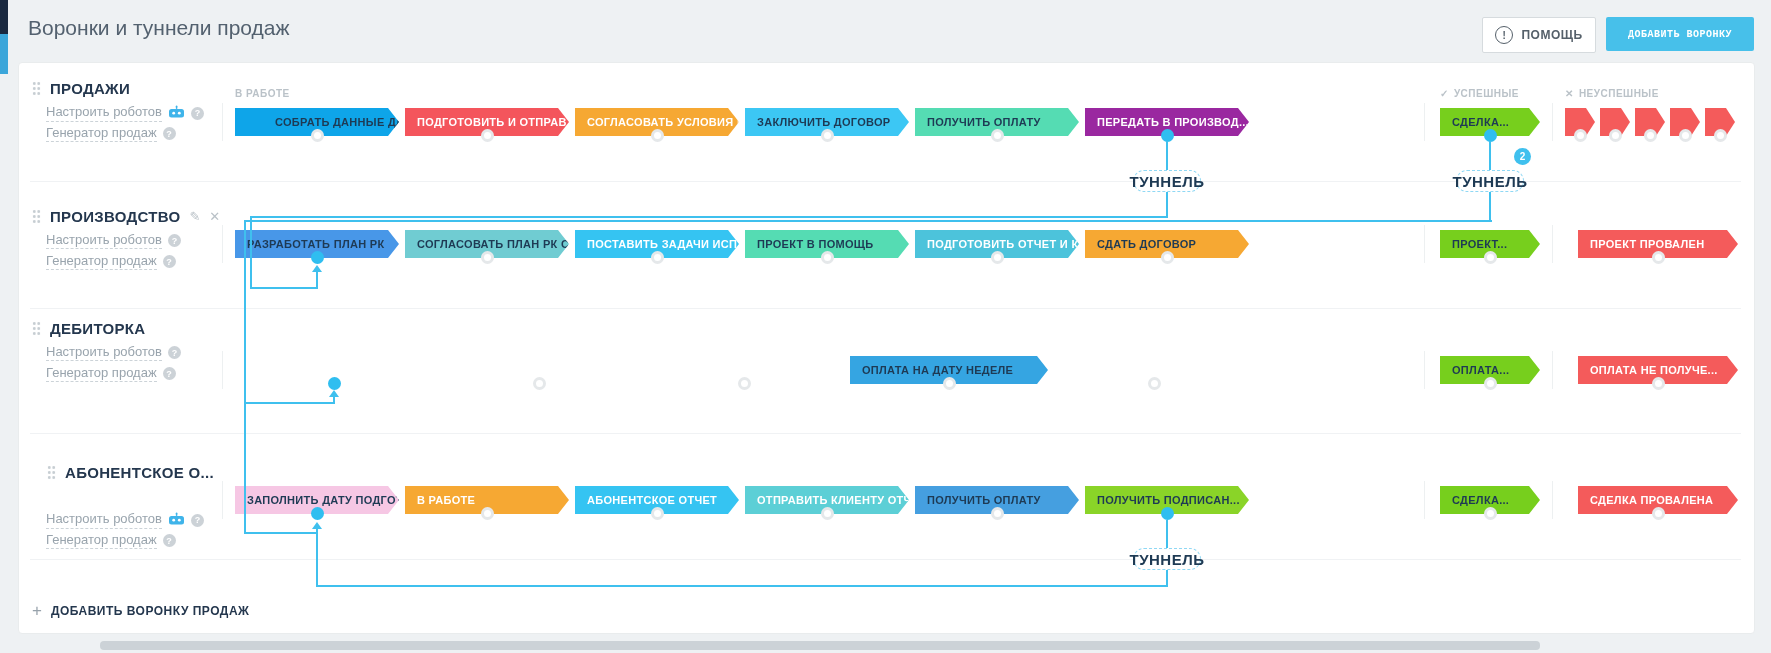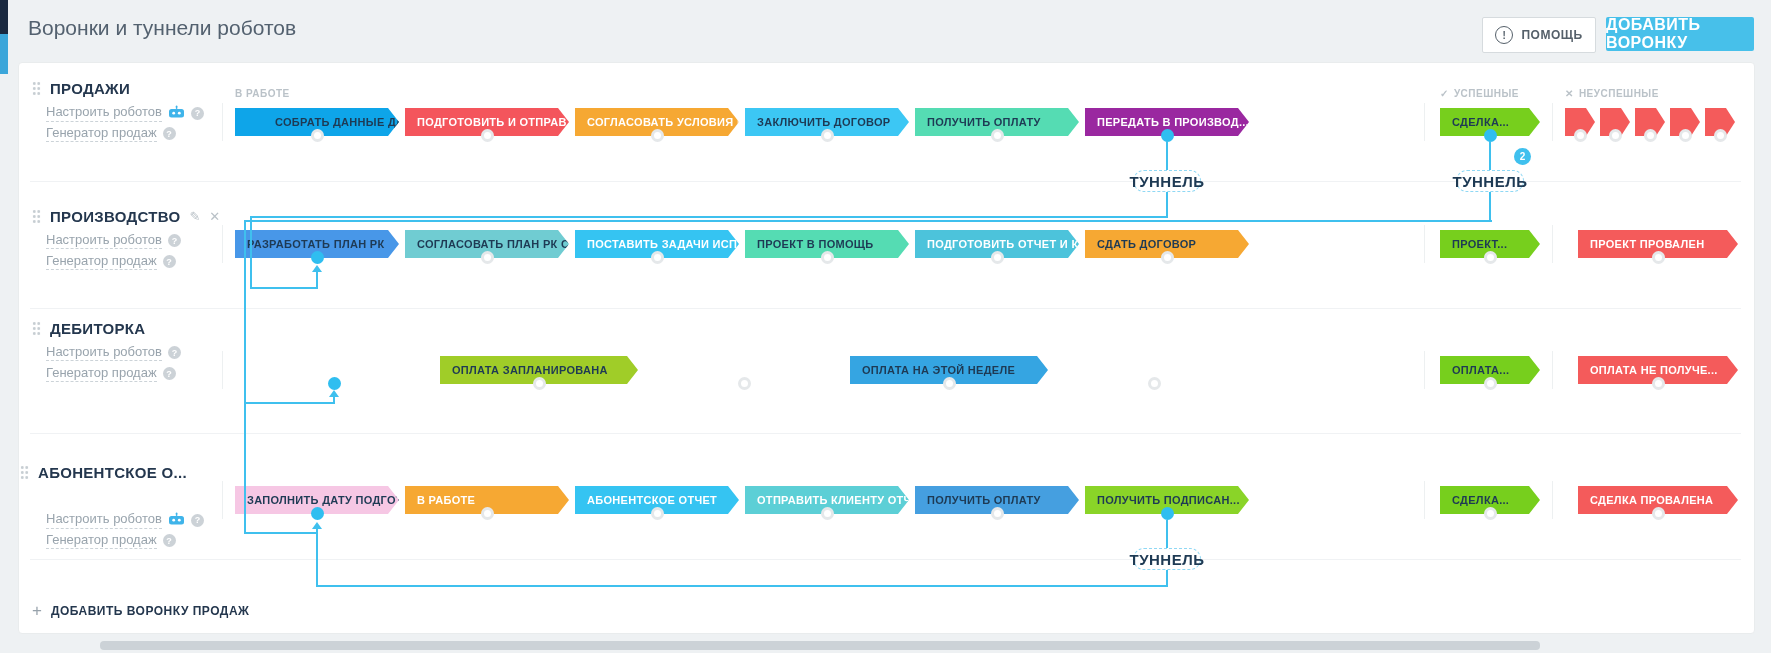--- a/index.html
+++ b/index.html
@@ -2,21 +2,21 @@
 <html><head>
 <meta charset="utf-8">
 <style>
   html,body{margin:0;padding:0;background:#eef1f3;font-family:"Liberation Sans",sans-serif;}
   #app{position:relative;width:1771px;height:653px;background:#eef1f3;overflow:hidden;}
   .abs{position:absolute;}
   .card{background:#fff;border:1px solid #e9eced;border-radius:4px;}
   .title{font-size:21px;color:#53616f;font-weight:400;}
   .btn-help{display:flex;align-items:center;gap:8px;justify-content:center;background:#fff;border:1px solid #d6dbde;border-radius:2px;font-size:12px;font-weight:bold;color:#55606a;letter-spacing:.5px;cursor:pointer;}
   .bang{width:16px;height:16px;border:1.5px solid #55606a;border-radius:50%;display:flex;align-items:center;justify-content:center;font-size:10px;font-weight:bold;}
-  .btn-add{display:flex;align-items:center;justify-content:center;background:#47c0ea;border-radius:2px;font-size:16px;font-weight:bold;color:#fff;letter-spacing:.5px;cursor:pointer;}
+  .btn-add{display:flex;align-items:center;justify-content:center;background:#47c0ea;border-radius:2px;font-size:10px;font-weight:bold;color:#fff;letter-spacing:.5px;cursor:pointer;font-family:Liberation Mono, monospace;}
   .divider{height:1px;background:#f0f2f4;}
   .sep{width:1px;background:#edf0f1;}
   .cap{font-size:10px;font-weight:bold;color:#bac2c8;letter-spacing:.5px;white-space:nowrap;display:flex;align-items:center;gap:5px;}
   .fname-row{display:flex;align-items:center;gap:9px;}
   .fname{font-size:15px;font-weight:bold;color:#24374e;letter-spacing:.3px;white-space:nowrap;}
   .handle{width:9px;height:15px;background-image:radial-gradient(#c7ced3 1.2px, transparent 1.4px);background-size:4.5px 5px;}
   .rowicon{color:#b9c1c7;font-size:13px;cursor:pointer;}
   .flink-row{display:flex;align-items:center;gap:6px;}
   .flink{font-size:13px;color:#99a4ad;border-bottom:1px dashed #ccd3d8;line-height:1.25;white-space:nowrap;cursor:pointer;}
   .qm{width:13px;height:13px;border-radius:50%;background:#ccd2d7;color:#fff;font-size:9px;font-weight:bold;display:inline-flex;align-items:center;justify-content:center;}
@@ -33,21 +33,21 @@
   .scrollthumb{background:#ccd2d7;border-radius:4px;cursor:pointer;}
 </style>
 </head>
 <body>
 
 <div id="app">
 
   <div class="abs" style="left:0;top:0;width:8px;height:34px;background:#1a2940;"></div>
   <div class="abs" style="left:0;top:34px;width:8px;height:40px;background:#3ba6da;"></div>
 
-  <div class="abs title" style="left:28px;top:16px;">Воронки и туннели роботов</div>
+  <div class="abs title" style="left:28px;top:16px;">Воронки и туннели продаж</div>
   <div class="abs btn-help" style="left:1482px;top:17px;width:112px;height:34px;">
     <span class="bang">!</span>
     <span>ПОМОЩЬ</span>
   </div>
   <div class="abs btn-add" style="left:1606px;top:17px;width:148px;height:34px;">
     <span>ДОБАВИТЬ ВОРОНКУ</span>
   </div>
 
   <div class="abs card" id="card" style="left:18px;top:62px;width:1735px;height:570px;"></div>
 
@@ -187,39 +187,36 @@
       <span class="qm">?</span>
     </div>
     <div class="abs flink-row" style="left: 46px; top: 365px;">
       <span class="flink">Генератор продаж</span>
       <span class="qm">?</span>
     </div>
     <div class="abs sep" style="left: 222px; top: 351px; height: 38px;"></div>
     <div class="abs sep" style="left: 1424px; top: 351px; height: 38px;"></div>
     <div class="abs sep" style="left: 1552px; top: 351px; height: 38px;"></div>
     <div class="abs bluedot" style="left: 327.5px; top: 377px;"></div>
-    <div class="abs chip" style="left: 440px; top: 356px; width: 198px; background: rgb(160, 205, 40); color: rgb(30, 58, 84);">
-      <span>ОПЛАТА ЗАПЛАНИРОВАНА</span>
-    </div>
     <div class="abs ring" style="left: 532.5px; top: 377px;"></div>
     <div class="abs ring" style="left: 737.5px; top: 377px;"></div>
     <div class="abs chip" style="left: 850px; top: 356px; width: 198px; background: rgb(53, 165, 226); color: rgb(30, 58, 84);">
-      <span>ОПЛАТА НА ЭТОЙ НЕДЕЛЕ</span>
+      <span>ОПЛАТА НА ДАТУ НЕДЕЛЕ</span>
     </div>
     <div class="abs ring" style="left: 942.5px; top: 377px;"></div>
     <div class="abs ring" style="left: 1147.5px; top: 377px;"></div>
     <div class="abs chip" style="left: 1440px; top: 356px; width: 100px; background: rgb(119, 207, 29); color: rgb(30, 58, 84);">
       <span>ОПЛАТА...</span>
     </div>
     <div class="abs ring" style="left: 1483.5px; top: 377px;"></div>
     <div class="abs chip" style="left: 1578px; top: 356px; width: 160px; background: rgb(244, 91, 91); color: rgb(255, 255, 255);">
       <span>ОПЛАТА НЕ ПОЛУЧЕ...</span>
     </div>
     <div class="abs ring" style="left: 1651.5px; top: 377px;"></div>
-    <div class="abs fname-row" style="left: 20px; top: 464px;">
+    <div class="abs fname-row" style="left: 47px; top: 464px;">
       <span class="handle"></span>
       <span class="fname">АБОНЕНТСКОЕ О...</span>
     </div>
     <div class="abs flink-row" style="left: 46px; top: 511px;">
       <span class="flink">Настроить роботов</span>
       <span><svg width="17" height="13" viewBox="0 0 17 13">
           <rect x="1" y="4" width="15" height="8.5" rx="2.5" fill="#3fb4ea"></rect>
           <circle cx="5.7" cy="8.2" r="1.4" fill="#fff"></circle>
           <circle cx="11.3" cy="8.2" r="1.4" fill="#fff"></circle>
           <rect x="7.8" y="0.5" width="1.6" height="3.5" rx="0.8" fill="#3fb4ea"></rect>

